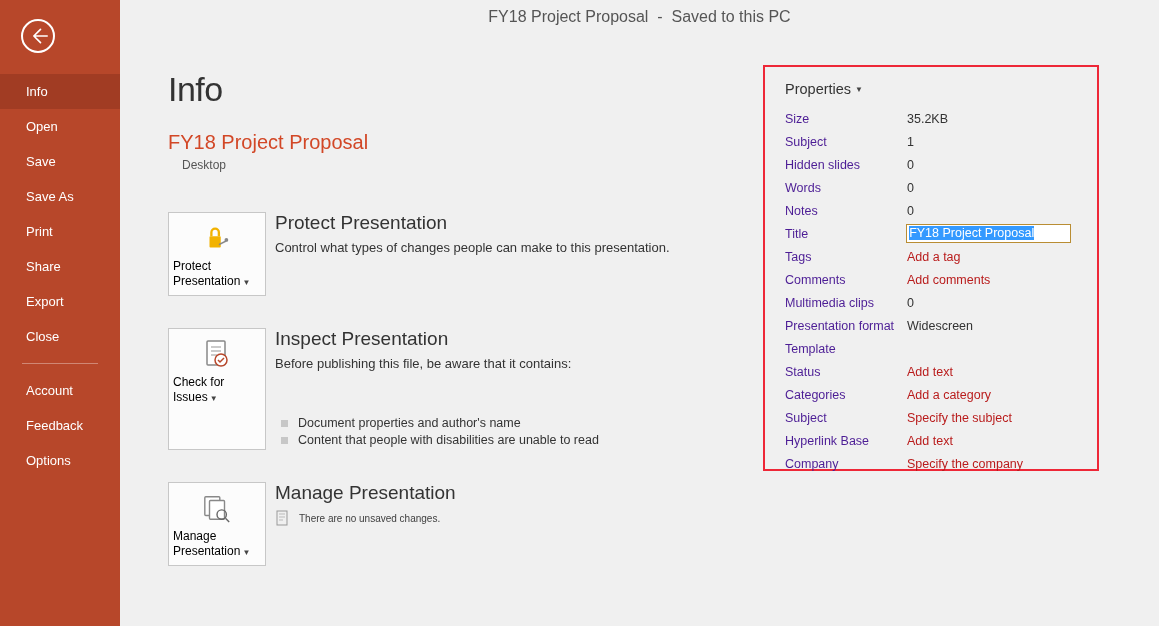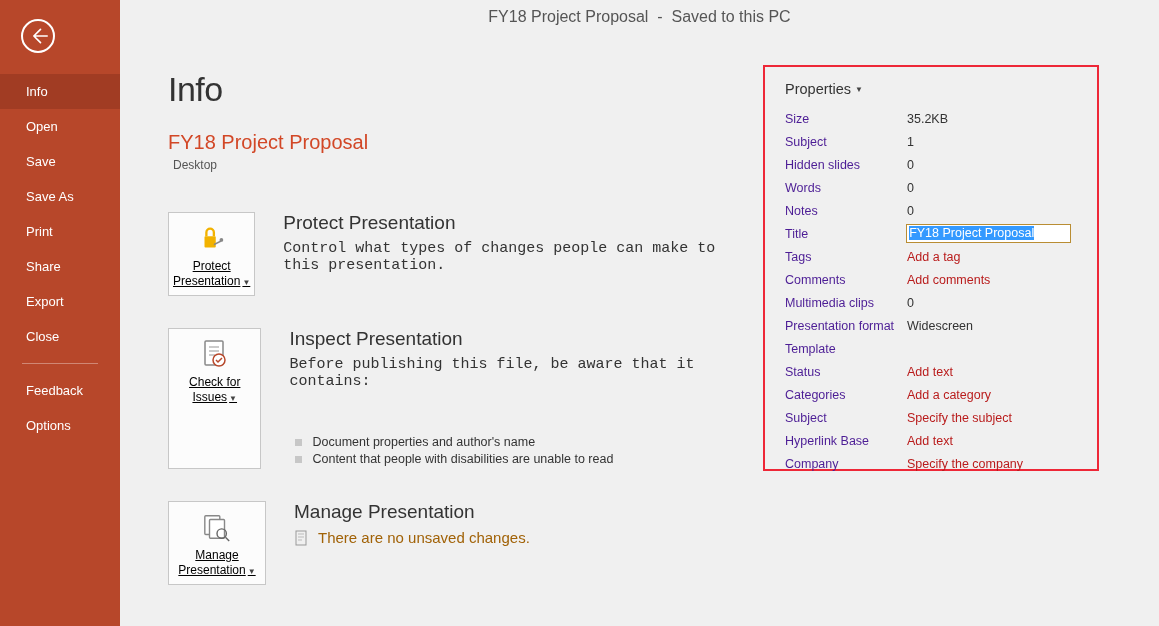--- a/index.html
+++ b/index.html
@@ -11,31 +11,31 @@
   .nav { display: flex; flex-direction: column; }
   .nav-item { padding: 10px 0 10px 26px; font-size: 13px; cursor: pointer; color: #fff; }
   .nav-item.active { background: #a13c23; }
   .nav-sep { border-top: 1px solid rgba(255,255,255,0.35); margin: 9px 22px 9px 22px; }
   .main { flex: 1; position: relative; background: #f0f0f0; }
   .titlebar { position: absolute; top: 0; left: 0; right: 0; height: 30px; text-align: center; font-size: 16px; color: #555; padding-top: 8px; }
   .content { padding: 70px 60px 0 48px; display: flex; }
   .left-col { flex: 1; }
   h1.page-title { font-size: 34px; font-weight: 300; color: #333; margin-bottom: 22px; letter-spacing: -0.5px; }
   .file-title { font-size: 20px; font-weight: 400; color: #d24726; margin-bottom: 4px; }
-  .file-loc { font-size: 12px; color: #555; margin-left: 5px; margin-bottom: 40px; }
+  .file-loc { font-size: 12px; color: #555; margin-left: 14px; margin-bottom: 40px; }
   .section { display: flex; margin-bottom: 32px; }
-  .bigbtn { width: 98px; border: 1px solid #c7c7c7; background: #fcfcfc; padding: 8px 4px 6px 4px; display: flex; flex-direction: column; align-items: center; cursor: pointer; margin-right: 28px; font-size: 12px; line-height: 1.25; text-align: center; text-decoration: underline; }
+  .bigbtn { width: 98px; border: 1px solid #c7c7c7; background: #fcfcfc; padding: 8px 4px 6px 4px; display: flex; flex-direction: column; align-items: center; cursor: pointer; margin-right: 9px; font-size: 12px; line-height: 1.25; text-align: left; }
   .bigbtn .icon-wrap { height: 34px; display: flex; align-items: center; justify-content: center; margin-bottom: 4px; }
   .bigbtn .arrow-down { font-size: 8px; margin-left: 2px; color: #444; }
   .sec-text h2 { font-size: 19px; font-weight: 400; color: #333; margin-bottom: 6px; }
-  .sec-text p { font-size: 15px; color: #333; margin-bottom: 6px; font-family: Liberation Mono, monospace; }
+  .sec-text p { font-size: 13px; color: #333; margin-bottom: 6px; }
   .sec-text ul { list-style: none; margin-left: 6px; margin-top: 45px; }
   .sec-text ul li { font-size: 12.5px; color: #333; margin-bottom: 3px; display: flex; align-items: center; }
   .sec-text ul li::before { content: ""; display:inline-block; width:7px; height:7px; background:#c7c7c7; margin-right:10px; flex-shrink:0;}
-  .unsaved-line { display: flex; align-items: center; font-size: 15px; color: #a16207; }
+  .unsaved-line { display: flex; align-items: center; font-size: 10px; color: #404040; }
   .unsaved-line .doc-icon { width: 16px; height: 16px; margin-right: 8px; }
   .props-box { width: 336px; height: 406px; border: 2px solid #ee2737; padding: 14px 26px 14px 20px; background: #f0f0f0; margin-left: 4px; margin-top: -5px; position: relative; }
   .props-hdr { font-size: 14.5px; color: #333; margin-bottom: 10px; display: flex; align-items: center; gap: 4px; cursor: pointer; }
   .props-hdr .arrow-down { font-size: 8px; color: #444; }
   .prop-row { display: flex; align-items: center; font-size: 12.5px; height: 23px; }
   .prop-label { width: 122px; color: #4c1d95; }
   .prop-val { color: #333; }
   .prop-val.placeholder { color: #b91c1c; }
   
   .title-input-wrapper { display:inline-block; border:1px solid #b98d33; height:19px; width:166px; background:#fff; padding:1px 2px; line-height:15px; cursor:text;}
@@ -57,20 +57,21 @@
       <div class="nav-item">Open</div>
       <div class="nav-item">Save</div>
       <div class="nav-item">Save As</div>
       <div class="nav-item">Print</div>
       <div class="nav-item">Share</div>
       <div class="nav-item">Export</div>
       <div class="nav-item">Close</div>
     </div>
   <div class="nav-sep"></div>
   <div class="nav" id="nav-bottom">
+      <div class="nav-item">Account</div>
       <div class="nav-item">Feedback</div>
       <div class="nav-item">Options</div>
     </div>
 </div>
 
 <div class="main">
   <div class="titlebar">
     <span>FY18 Project Proposal</span>
     &nbsp;-&nbsp;
     <span>Saved to this PC</span>

